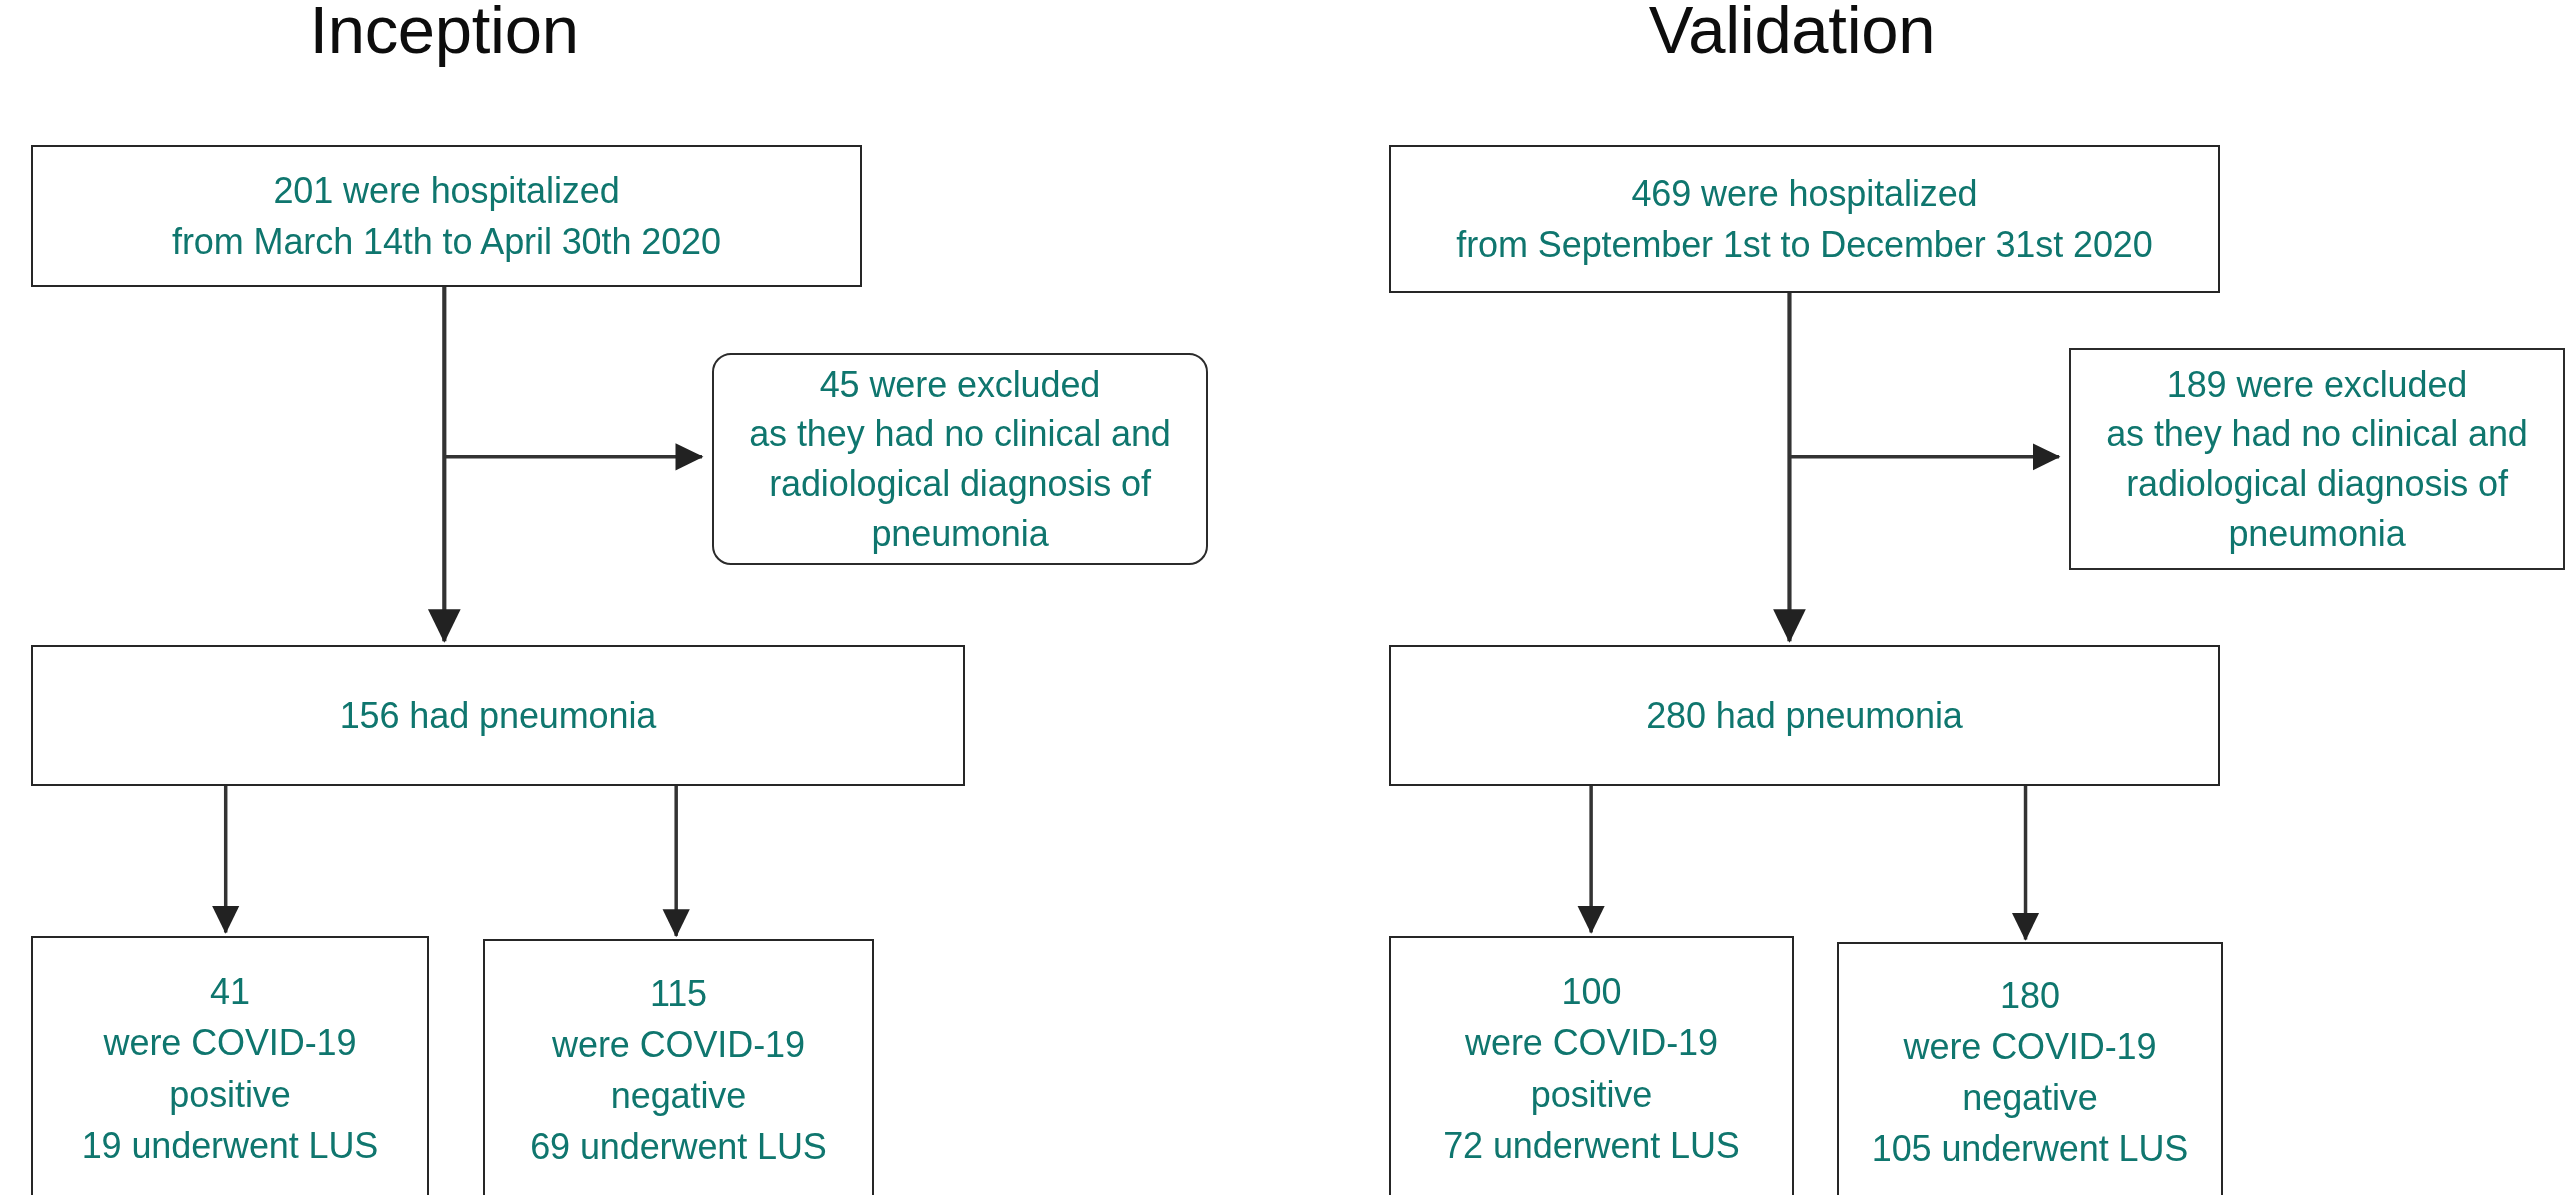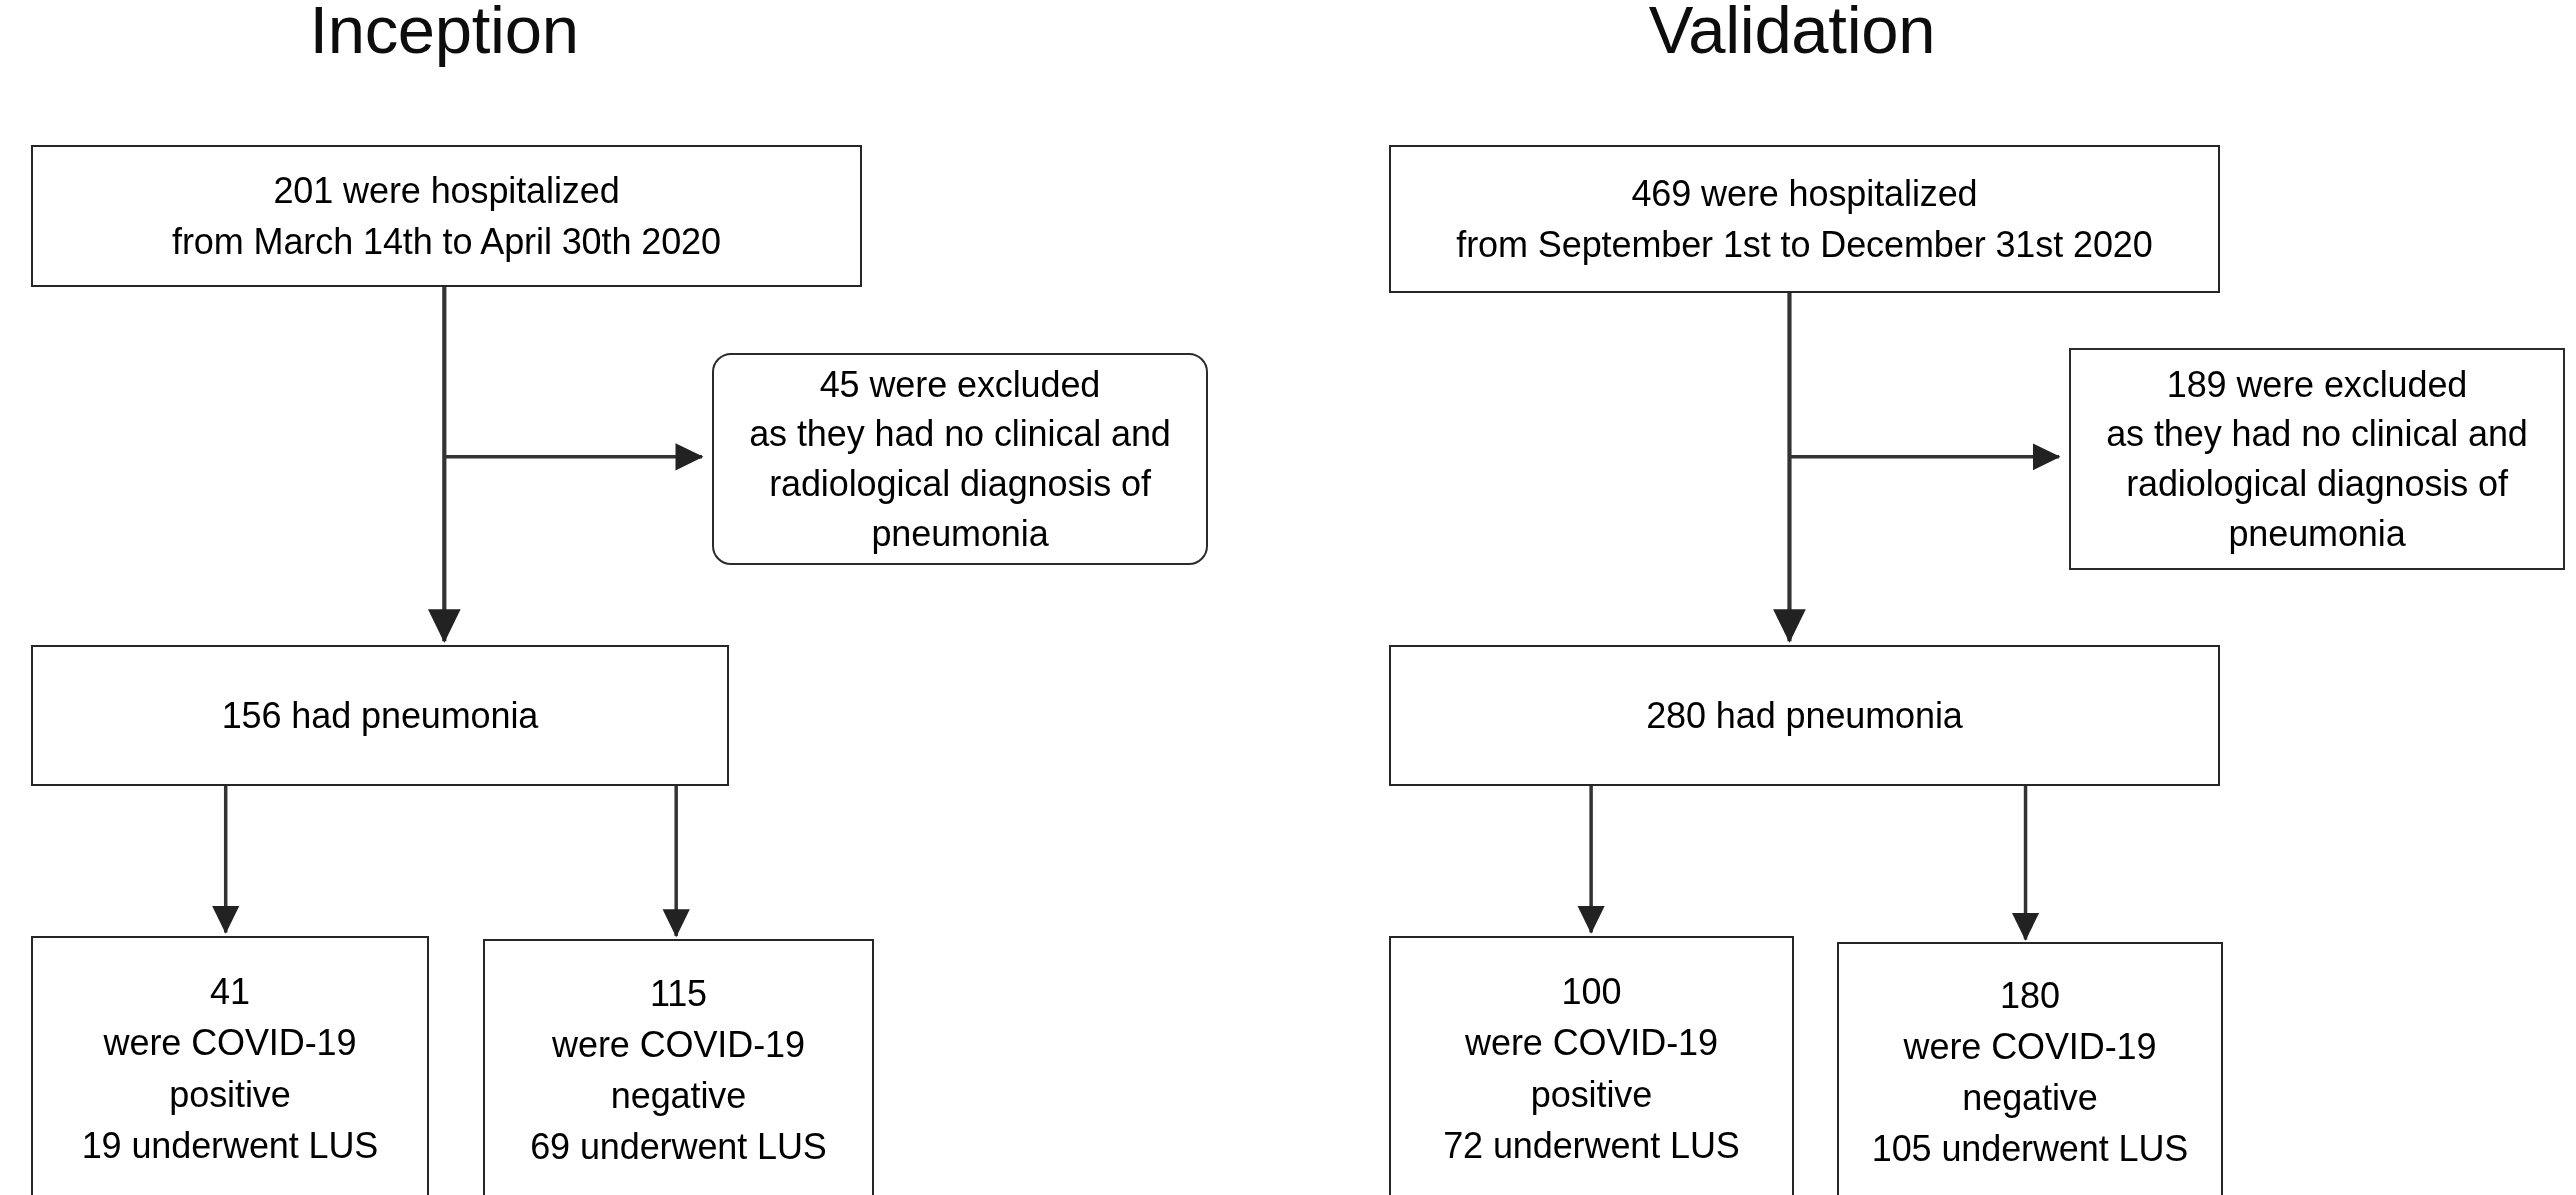--- a/index.html
+++ b/index.html
@@ -44,21 +44,21 @@
     border: 2.8px solid #262626;
     display: flex;
     align-items: center;
     justify-content: center;
     text-align: center;
   }
   .node .txt {
     font-size: 36px;
     line-height: 1.42;
     font-weight: 400;
-    color: #000000;
+    color: #0f766e;
     padding: 0 7px;
     white-space: pre-line;
     letter-spacing: -0.1px;
   }
   .node.thin {
     border: 2.1px solid #2b2b2b;
   }
   .node.thin .txt {
     line-height: 1.38;
   }
@@ -112,21 +112,21 @@
 from March 14th to April 30th 2020</span>
   </div>
 
   <div class="node thin" style="left:712px; top:353px; width:496px; height:212px;border-radius:19px;">
     <span class="txt">45 were excluded
 as they had no clinical and
 radiological diagnosis of
 pneumonia</span>
   </div>
 
-  <div class="node" style="left:31px; top:645px; width:698px; height:141px;">
+  <div class="node" style="left:31px; top:645px; width:934px; height:141px;">
     <span class="txt">156 had pneumonia</span>
   </div>
 
   <div class="node" style="left:31px; top:936px; width:398px; height:265px;">
     <span class="txt">41
 were COVID-19
 positive
 19 underwent LUS</span>
   </div>
 

